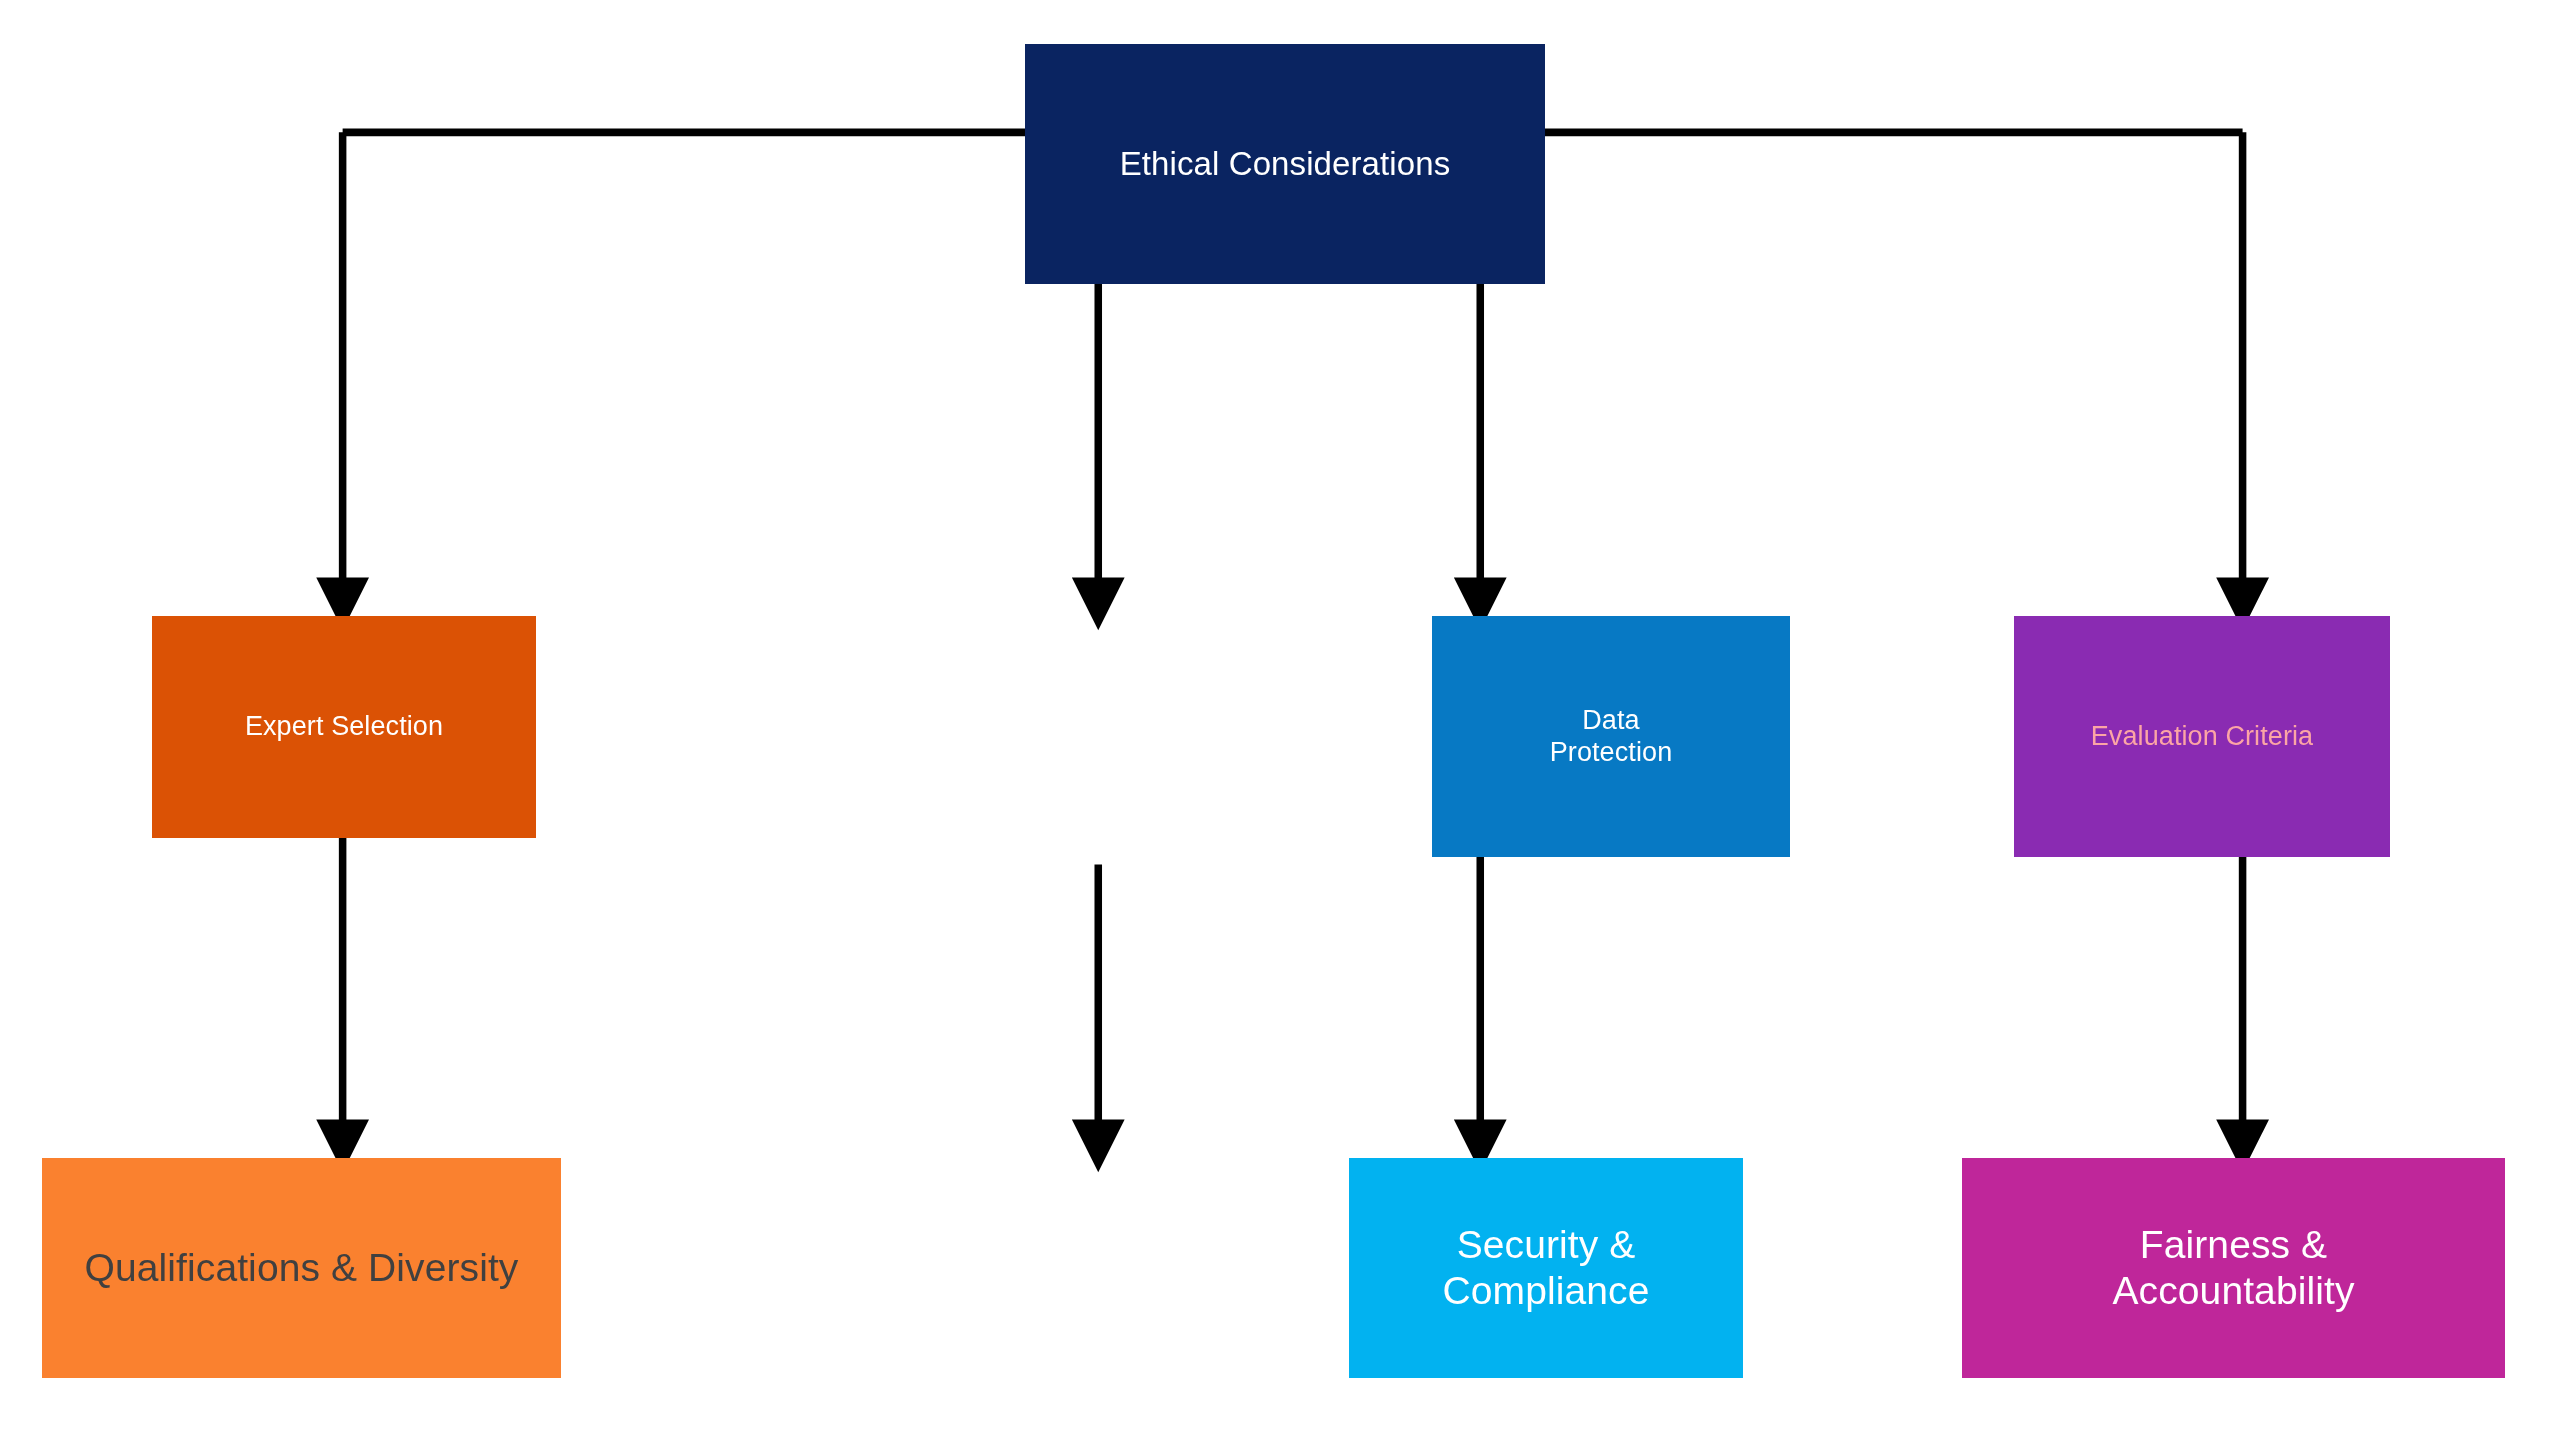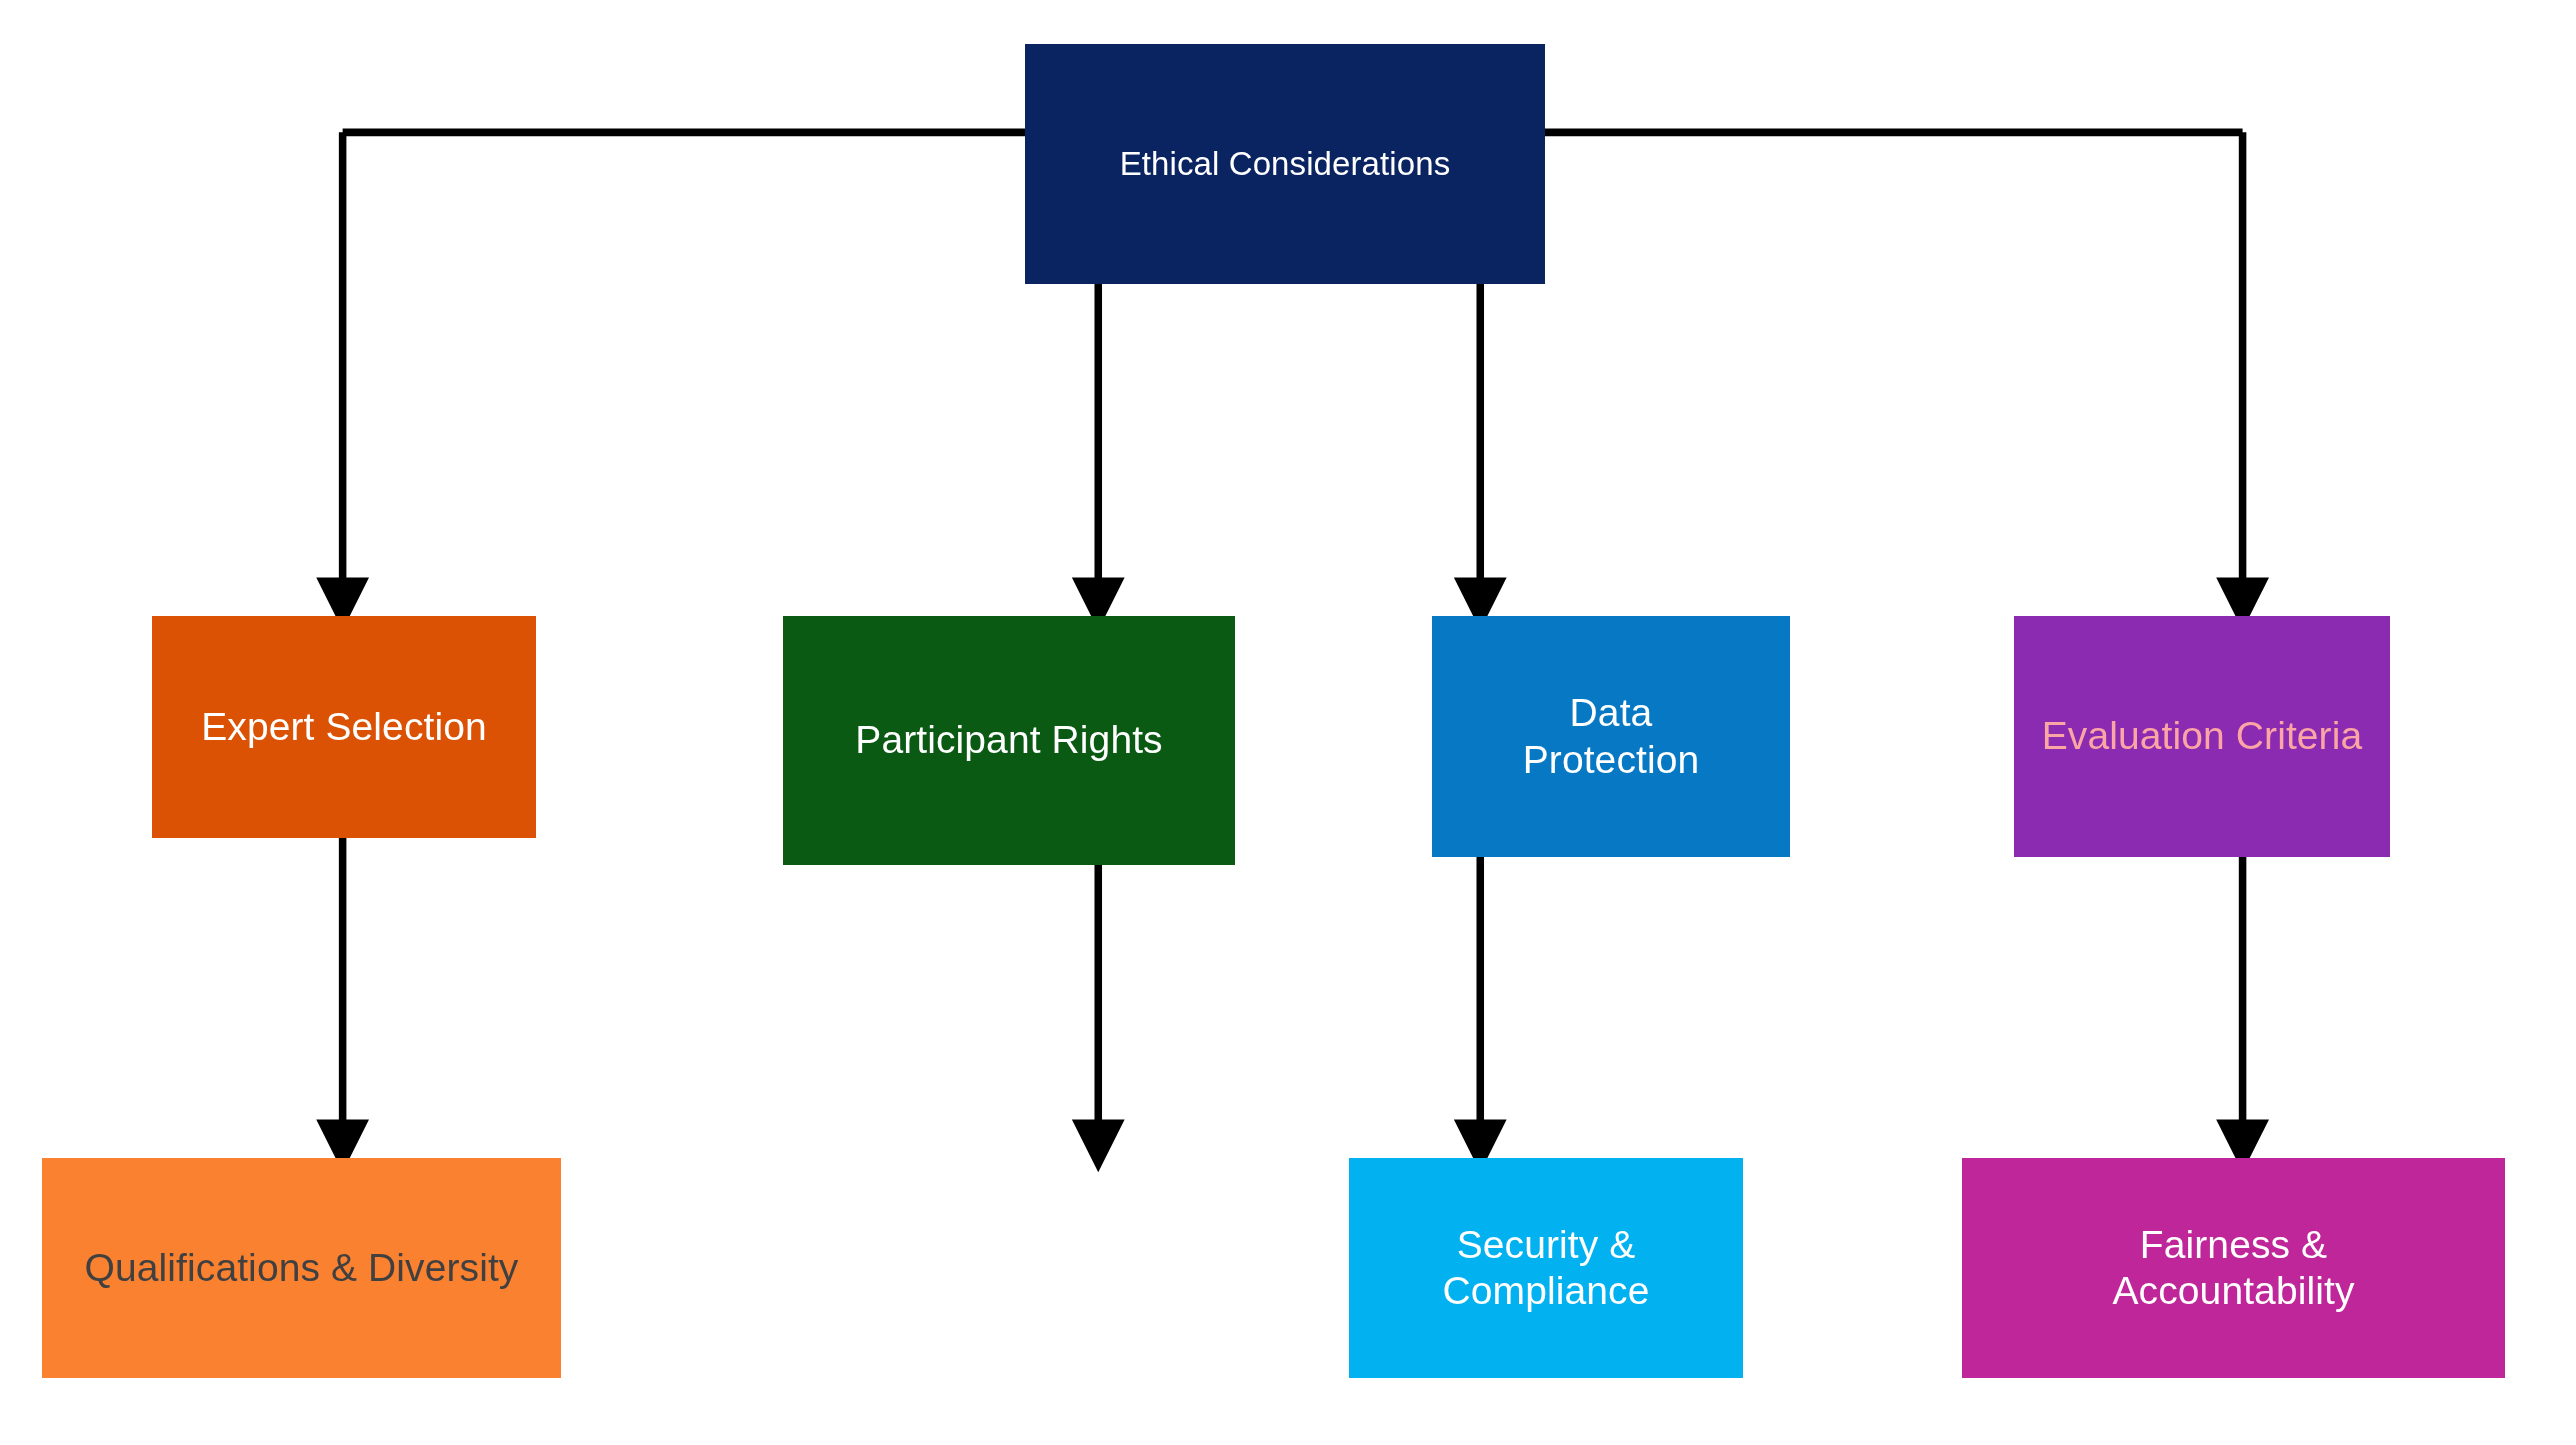--- a/index.html
+++ b/index.html
@@ -37,21 +37,21 @@
     font-weight: 400;
     letter-spacing: 0.1px;
     padding: 3.4px 8.4px;
     white-space: pre-line;
   }
   .node-label {
     display: block;
     white-space: pre-line;
   }
   .root-node { font-size: 33px; }
-  .mid-node  { font-size: 39px; }
+  .mid-node  { font-size: 27px; }
   .leaf-node { font-size: 39px; }
 </style>
 </head>
 <body>
 
 <div id="canvas">
 
   <svg id="connectors" viewBox="0 0 3075 1726" preserveAspectRatio="none" aria-hidden="true">
     <defs>
       <marker id="arrowhead" markerWidth="8" markerHeight="7" refX="0.2" refY="3.5" orient="auto" markerUnits="strokeWidth">
@@ -71,23 +71,20 @@
       </g>
   </svg>
 
   <div class="node root-node" style="left: 1025px; top: 44px; width: 520px; height: 240px; background: rgb(10, 36, 97); color: rgb(255, 255, 255);">
     <span class="node-label">Ethical Considerations</span>
   </div>
 
   <div class="node mid-node" style="left: 152px; top: 616px; width: 384px; height: 222px; background: rgb(219, 82, 5); color: rgb(255, 255, 255);">
     <span class="node-label">Expert Selection</span>
   </div>
-  <div class="node mid-node" style="left: 783px; top: 616px; width: 452px; height: 249px; background: rgb(10, 90, 20); color: rgb(255, 255, 255);">
-    <span class="node-label">Participant Rights</span>
-  </div>
   <div class="node mid-node" style="left: 1412px; top: 616px; width: 358px; height: 241px; background: rgb(7, 121, 196); color: rgb(255, 255, 255); margin-left: 20px;">
     <span class="node-label">Data
 Protection</span>
   </div>
   <div class="node mid-node" style="left: 2014px; top: 616px; width: 376px; height: 241px; background: rgb(138, 43, 178); color: #fca5a5;">
     <span class="node-label">Evaluation Criteria</span>
   </div>
 
   <div class="node leaf-node" style="left: 42px; top: 1158px; width: 519px; height: 220px; background: rgb(250, 129, 47); color: #404040;">
     <span class="node-label">Qualifications &amp; Diversity</span>

